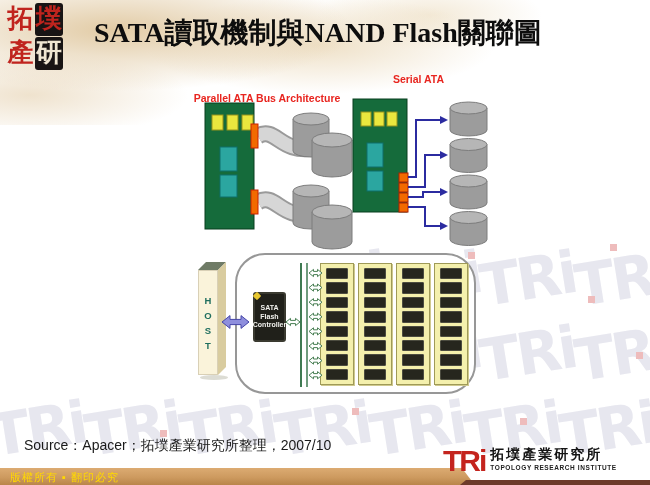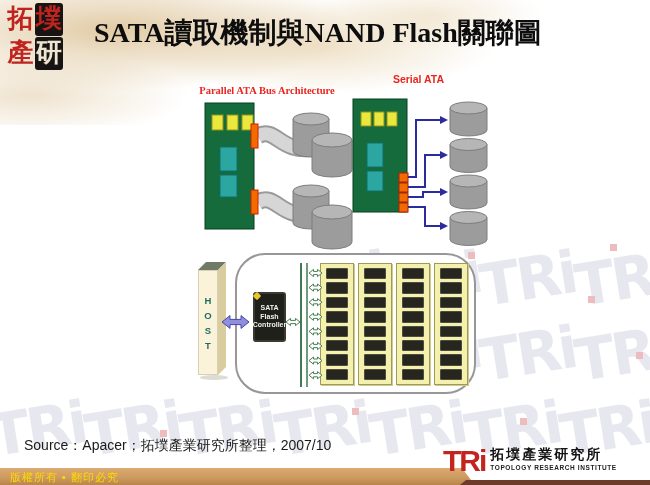--- a/index.html
+++ b/index.html
@@ -28,21 +28,21 @@
   .corner-logo div { font-size:26px; line-height:32px; text-align:center; }
   .cl-tl,.cl-bl { color:#c0241e; }
   .cl-tr { background:#181414; color:#c0241e; border-radius:3px; }
   .cl-br { background:#181414; color:#efe6d2; border-radius:3px; }
   
   .slide-title { position:absolute; left:94px; top:14px; z-index:3; color:#0d0d0d;
     font-family:"Liberation Serif","DejaVu Serif",serif; font-weight:bold; font-size:28px; }
   
   .diag-title { position:absolute; z-index:3; color:#e8251f; text-align:center;
     font-weight:bold; font-size:10.5px; line-height:12px; }
-  .cap-parallel { left:178px; top:85px; width:178px;font-family:Liberation Serif, serif; }
+  .cap-parallel { left:178px; top:92px; width:178px; }
   .cap-serial  { left:346px; top:73px; width:145px;text-align:center; }
   
   .lay { position:absolute; z-index:2; }
   #svg-left  { left:180px; top:95px; }
   #svg-right { left:348px; top:95px; }
   #svg-bottom{ left:190px; top:250px; z-index:3; }
   
   .ssd-box { position:absolute; left:235px; top:253px; width:241px; height:141px;
     border:2px solid #979797; border-radius:30px; background:#fff; z-index:1; }
   

